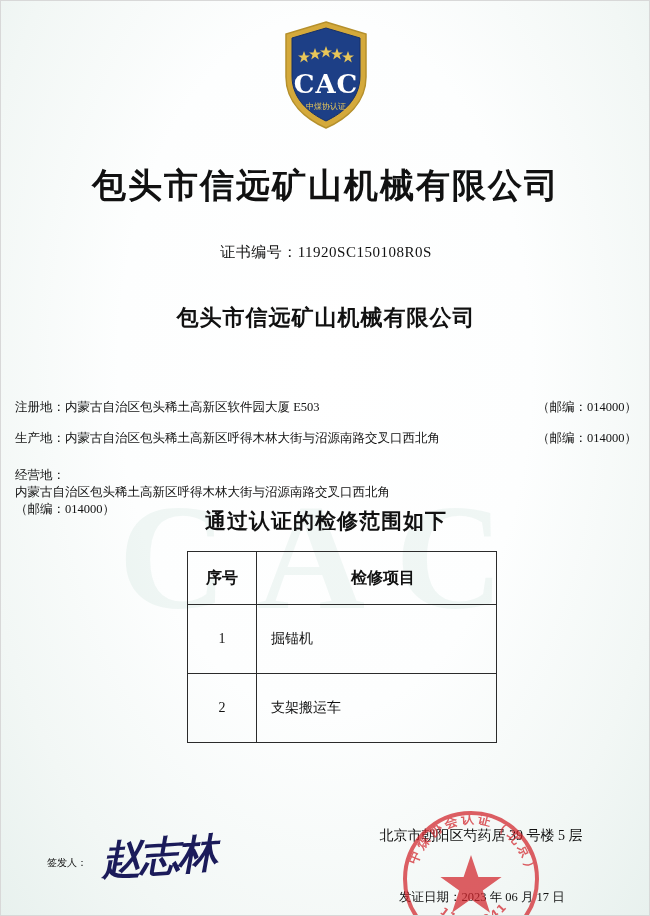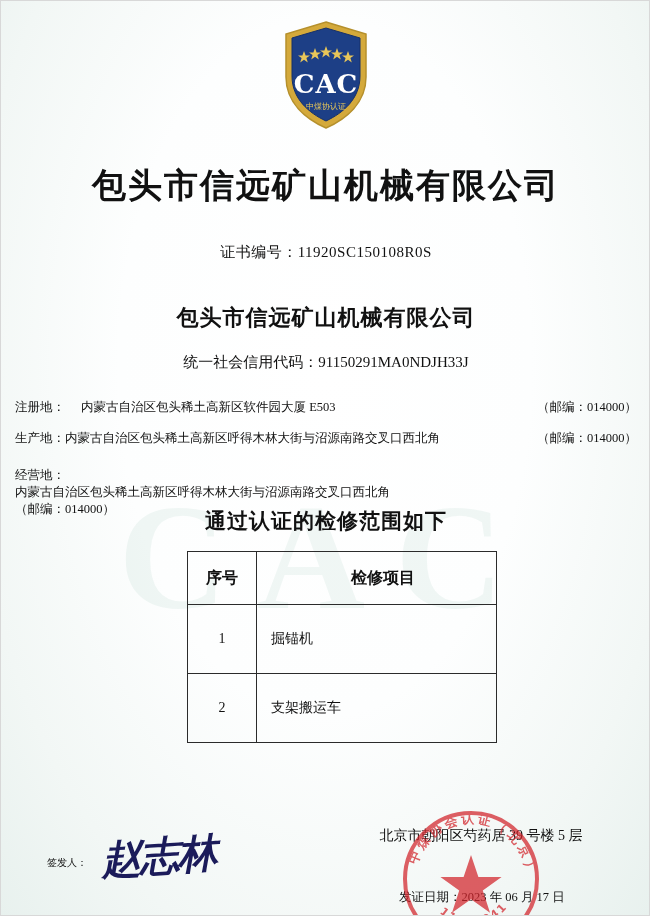--- a/index.html
+++ b/index.html
@@ -124,21 +124,21 @@
   .addr-row .value {
     flex: 1 1 auto;
     white-space: nowrap;
     overflow: hidden;
   }
   .addr-row .zip {
     flex: 0 0 auto;
     white-space: nowrap;
     text-align: left;
   }
-  #addr1 { top: 398px; gap: 16px; }
+  #addr1 { top: 398px; }
   #addr2 { top: 429px; }
   #addr3 { top: 466px; flex-direction: column; }
   .scope-title {
     position: absolute;
     top: 506px;
     left: 0;
     width: 650px;
     text-align: center;
     font-family: "DejaVu Serif", serif;
     font-weight: bold;
@@ -256,23 +256,20 @@
 
   <div class="main-title">包头市信远矿山机械有限公司</div>
 
   <div class="cert-no">
     <span>证书编号：</span><span>11920SC150108R0S</span>
   </div>
 
 
   <div class="company">包头市信远矿山机械有限公司</div>
 
-  <div class="credit-code">
-    <span>统一社会信用代码：</span><span>91150291MA0NDJH33J</span>
-  </div>
 
   <div class="addr-row" id="addr1">
     <span class="label">注册地：</span>
     <span class="value">内蒙古自治区包头稀土高新区软件园大厦 E503</span>
     <span class="zip">（邮编：014000）</span>
   </div>
 
   <div class="addr-row" id="addr2">
     <span class="label">生产地：</span>
     <span class="value">内蒙古自治区包头稀土高新区呼得木林大街与沼源南路交叉口西北角</span>

